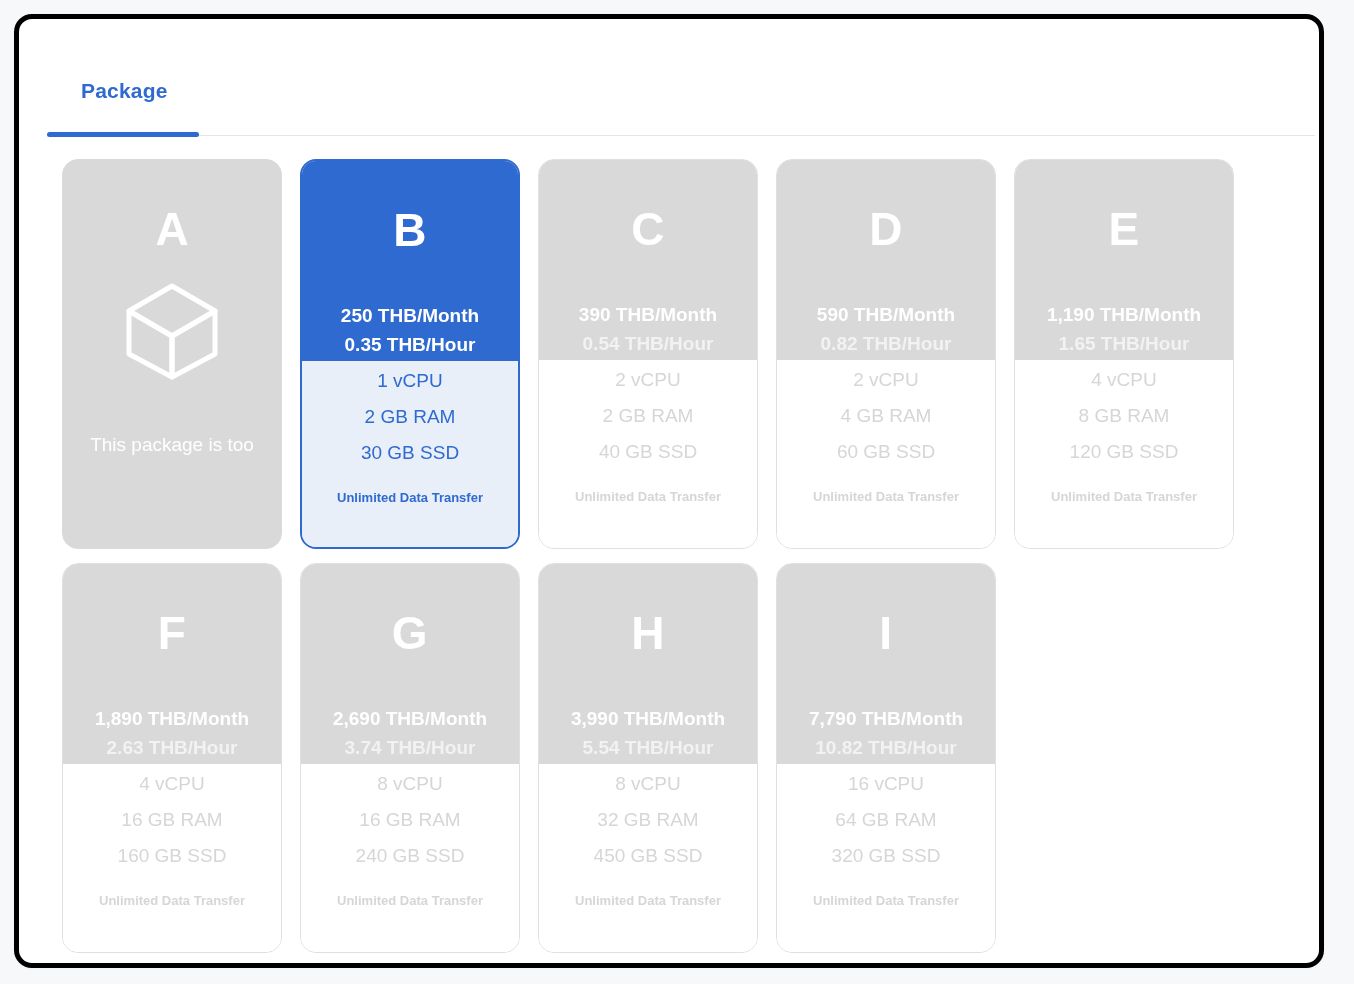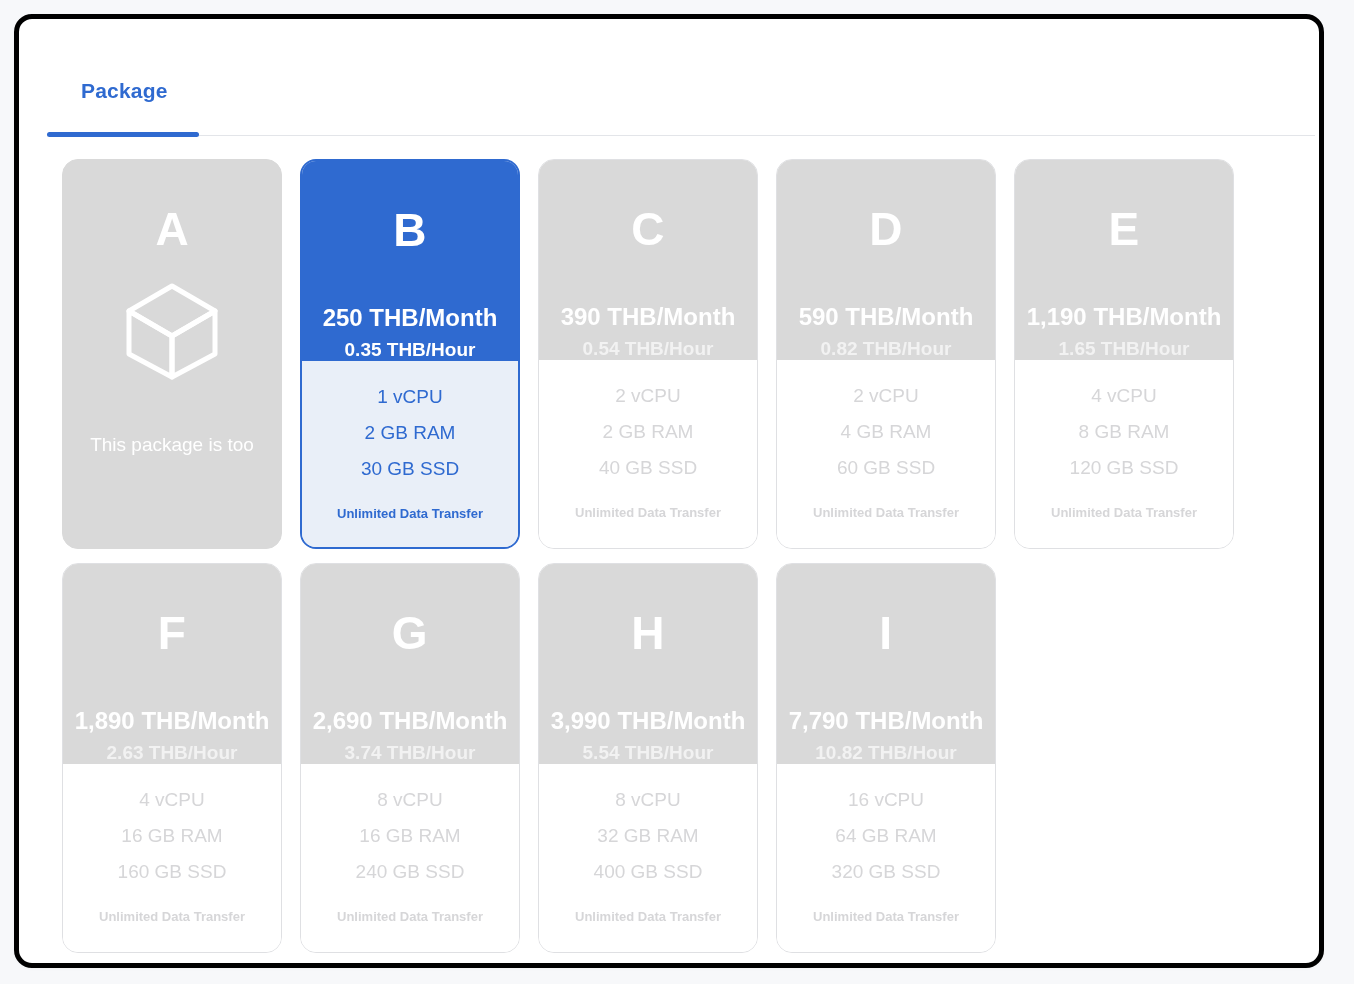--- a/index.html
+++ b/index.html
@@ -139,42 +139,42 @@
     box-sizing: border-box;
     padding-top: 46px;
   }
   .card-letter {
     font-size: 46px;
     font-weight: 600;
     line-height: 1;
     letter-spacing: 0.5px;
   }
   .card-price {
-    font-size: 24px;
+    font-size: 19px;
     font-weight: 700;
     margin-top: 53px;
     line-height: 1;
     white-space: nowrap;
     text-align: center;
   }
   .card-rate {
     font-size: 19px;
     font-weight: 700;
     margin-top: 10px;
     line-height: 1;
     white-space: nowrap;
   }
 
   .card-body {
     flex: 1 1 auto;
     background: #ffffff;
     display: flex;
     flex-direction: column;
     align-items: center;
-    padding-top: 20px;
+    padding-top: 4px;
     box-sizing: border-box;
   }
   .spec {
     font-size: 19px;
     font-weight: 500;
     line-height: 1;
     margin-top: 17px;
     white-space: nowrap;
   }
   .spec:first-child { margin-top: 6px; }
@@ -321,21 +321,21 @@
       </div>
       <div class="card plain">
         <div class="card-head">
           <div class="card-letter">H</div>
           <div class="card-price">3,990 THB/Month</div>
           <div class="card-rate">5.54 THB/Hour</div>
         </div>
         <div class="card-body">
           <div class="spec">8 vCPU</div>
           <div class="spec">32 GB RAM</div>
-          <div class="spec">400 GB SSD</div>
+          <div class="spec">450 GB SSD</div>
           <div class="spec small">Unlimited Data Transfer</div>
         </div>
       </div>
       <div class="card plain">
         <div class="card-head">
           <div class="card-letter">I</div>
           <div class="card-price">7,790 THB/Month</div>
           <div class="card-rate">10.82 THB/Hour</div>
         </div>
         <div class="card-body">

